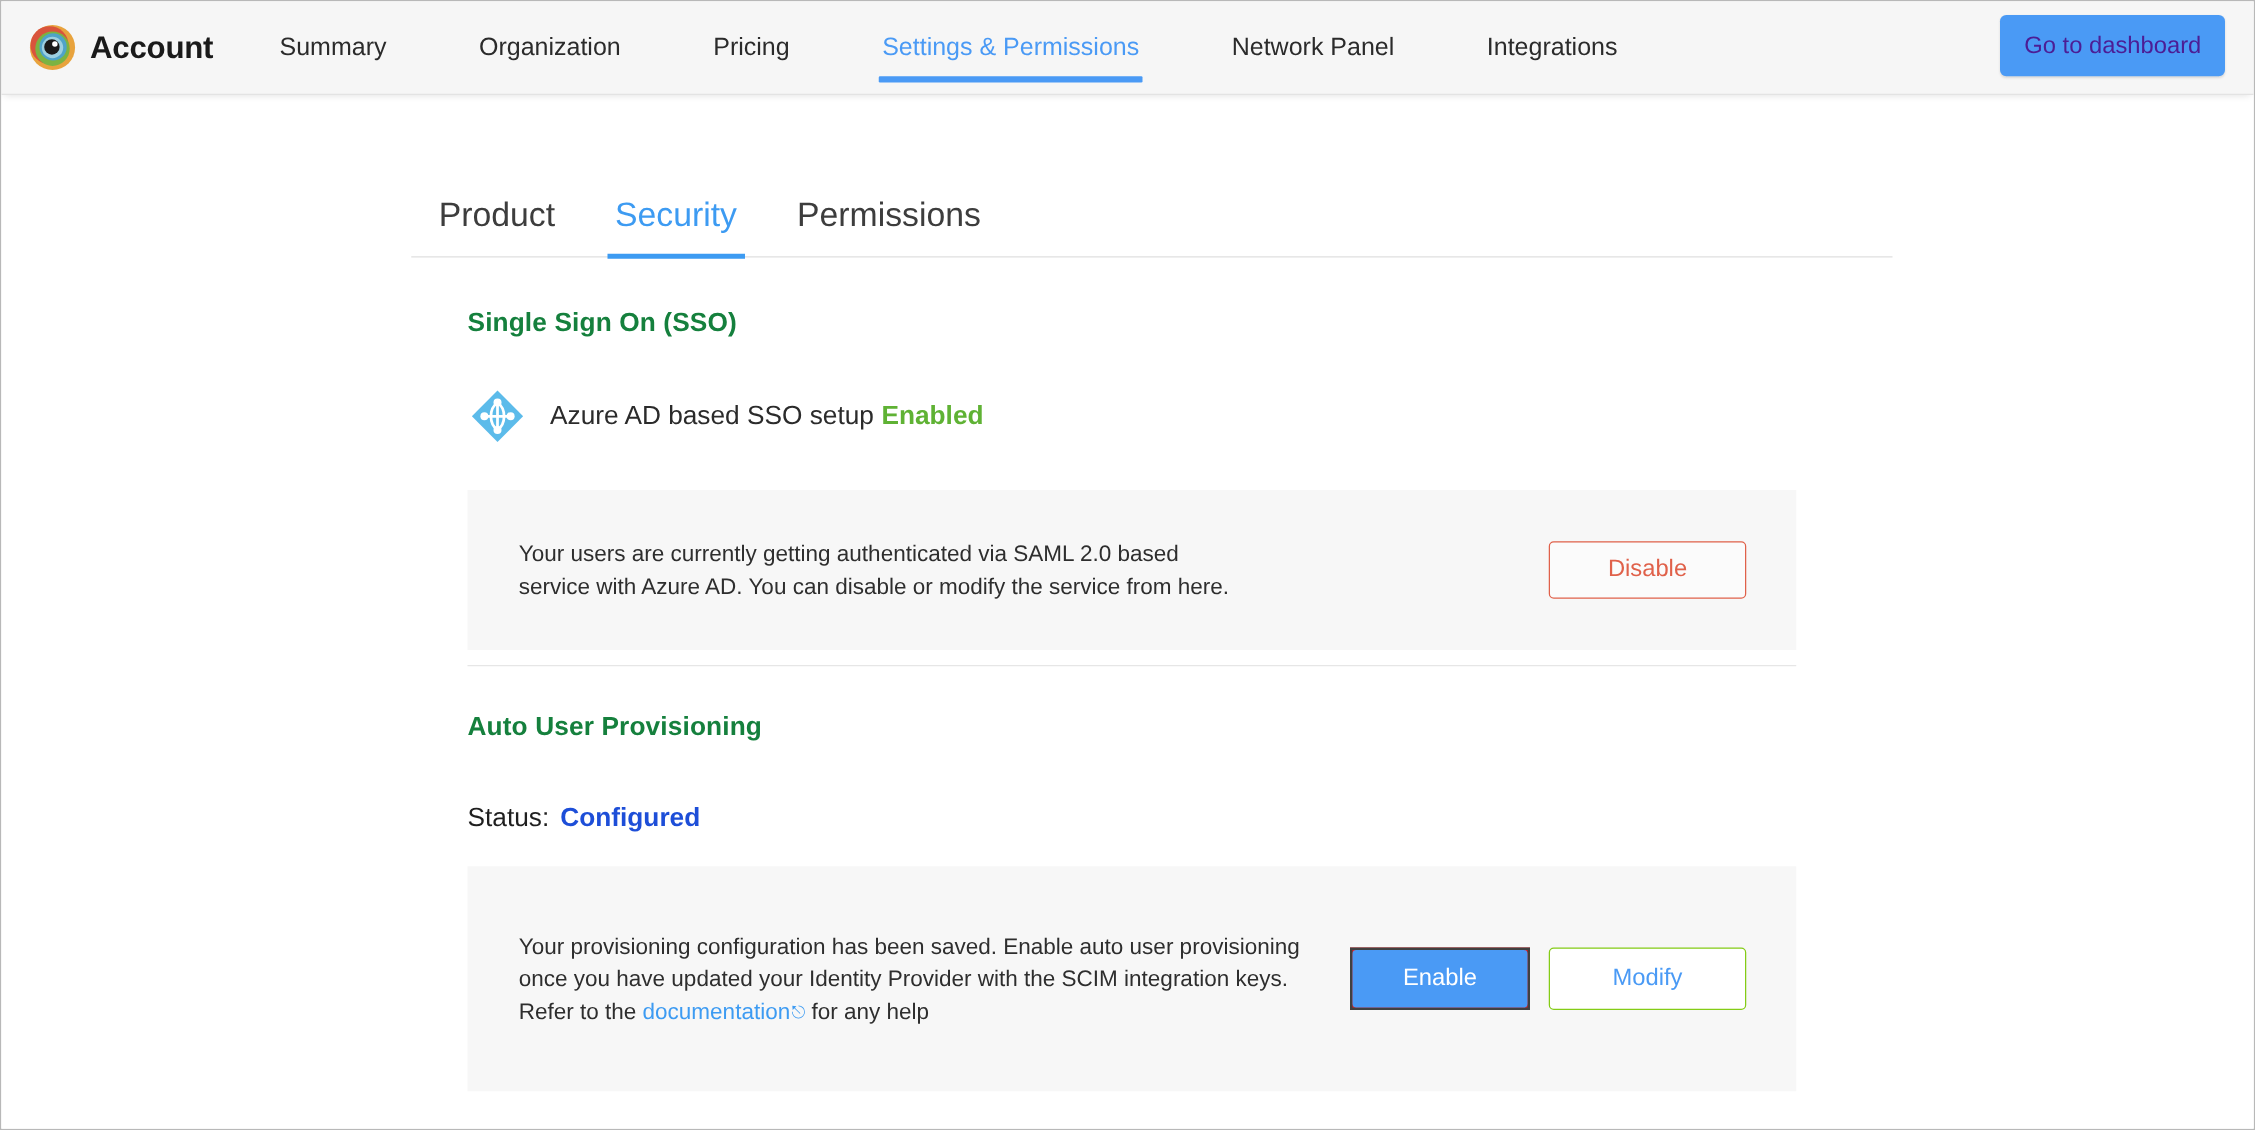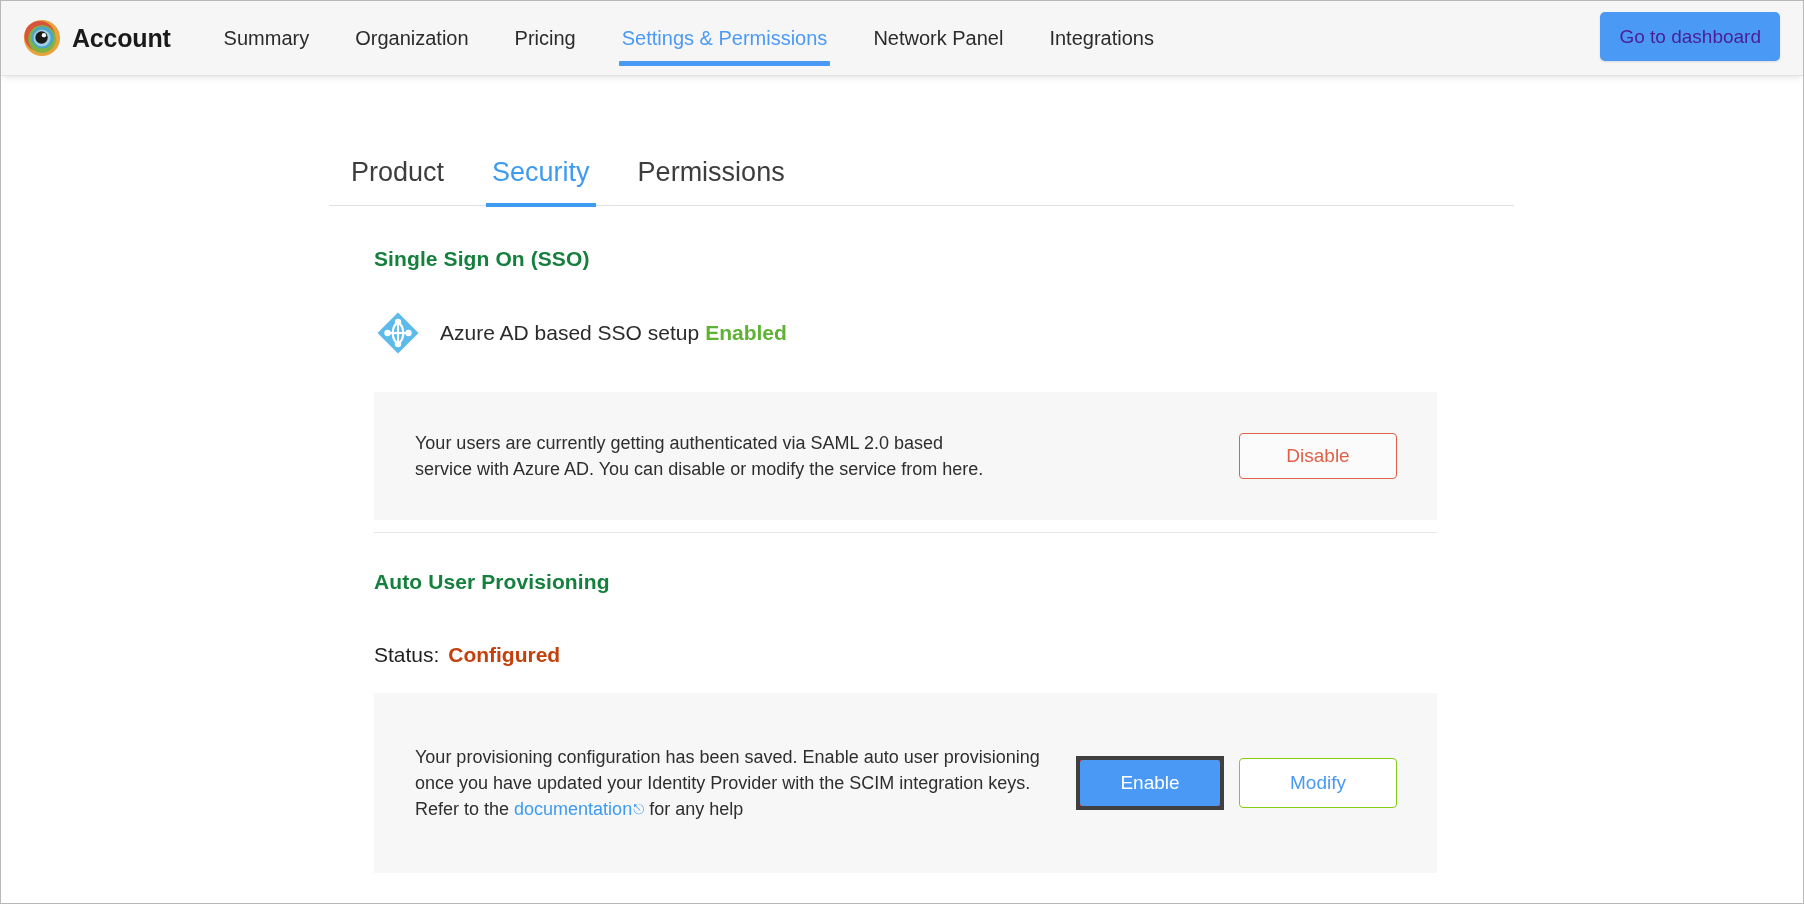--- a/index.html
+++ b/index.html
@@ -50,20 +50,21 @@
     font-size: 25px;
     font-weight: bold;
     color: #1a1a1a;
     margin-left: 11px;
     letter-spacing: -0.2px;
   }
   .nav-items {
     display: flex;
     align-items: stretch;
     height: 74px;
+    gap: 28px;
   }
   .nav-item {
     position: relative;
     display: flex;
     align-items: center;
     padding: 0 23px;
     font-size: 20px;
     color: #2b2b2b;
     cursor: pointer;
     white-space: nowrap;
@@ -218,21 +219,21 @@
   }
 
   
   #prov-section { top: 495px; }
   .status-row {
     margin-top: 49px;
     font-size: 21px;
     color: #1f1f1f;
   }
   .status-value {
-    color: #c2410c;
+    color: #1d4ed8;
     font-weight: bold;
     margin-left: 3px;
   }
   #prov-panel {
     margin-top: 26px;
     height: 180px;
     padding: 0 40px 0 41px;
   }
   .btn-group {
     display: flex;
@@ -245,21 +246,21 @@
     background: #4a9af5;
     color: #ffffff;
     font-size: 19px;
     border: none;
     border-radius: 3px;
     cursor: pointer;
     font-family: "Liberation Sans", sans-serif;
   }
   .highlight-box {
     display: inline-block;
-    border: 4px solid #404040;
+    border: 2px solid #404040;
     padding: 0;
     line-height: 0;
     background: #ed1c24;
   }
   .btn-outline-blue {
     width: 158px;
     height: 50px;
     border: 1px solid #84cc16;
     background: #ffffff;
     color: #4a9af5;

